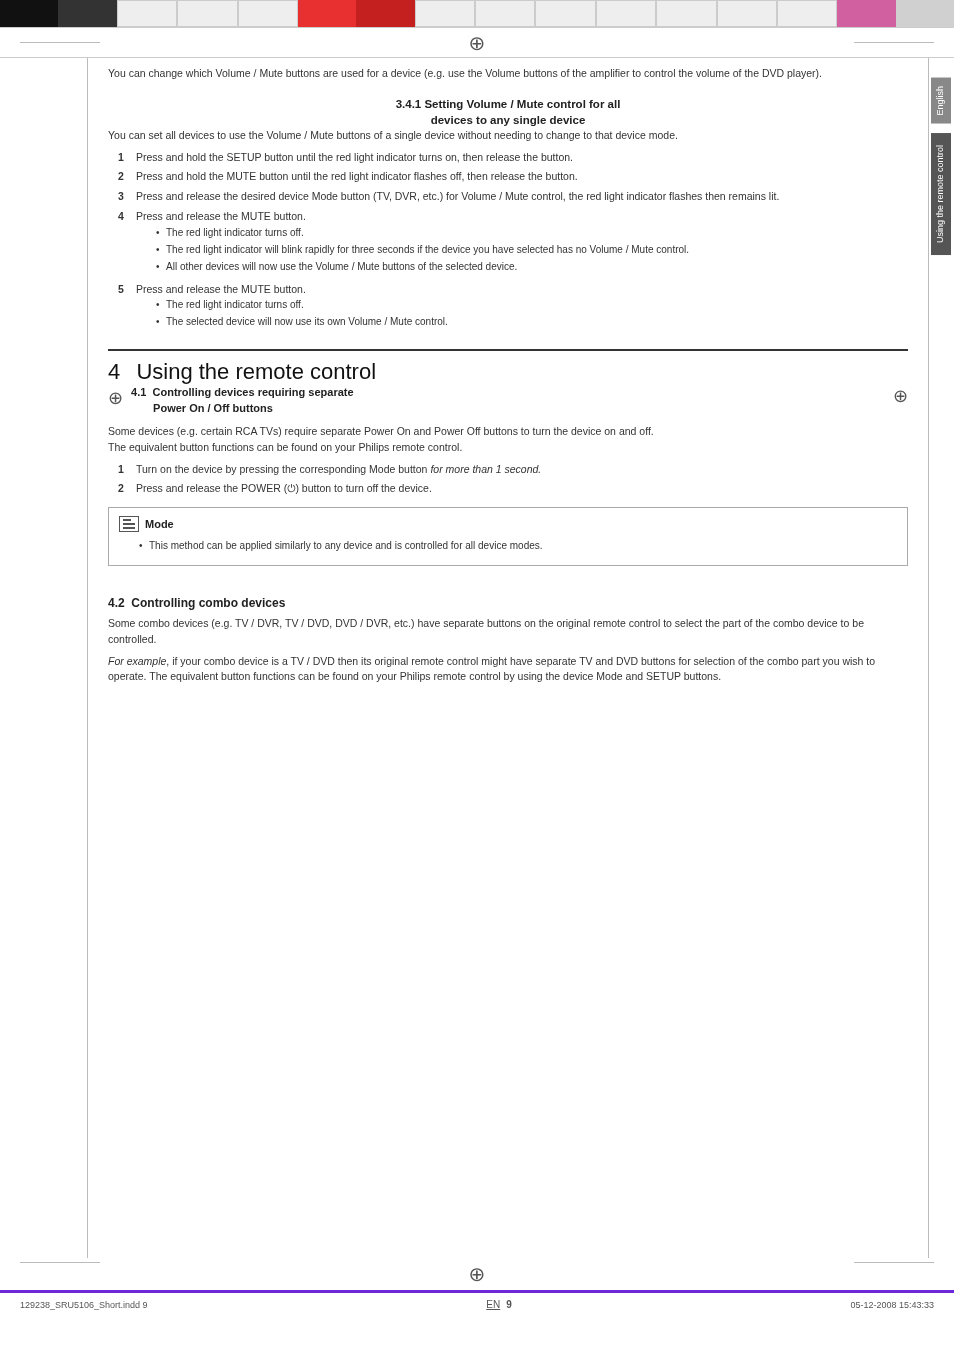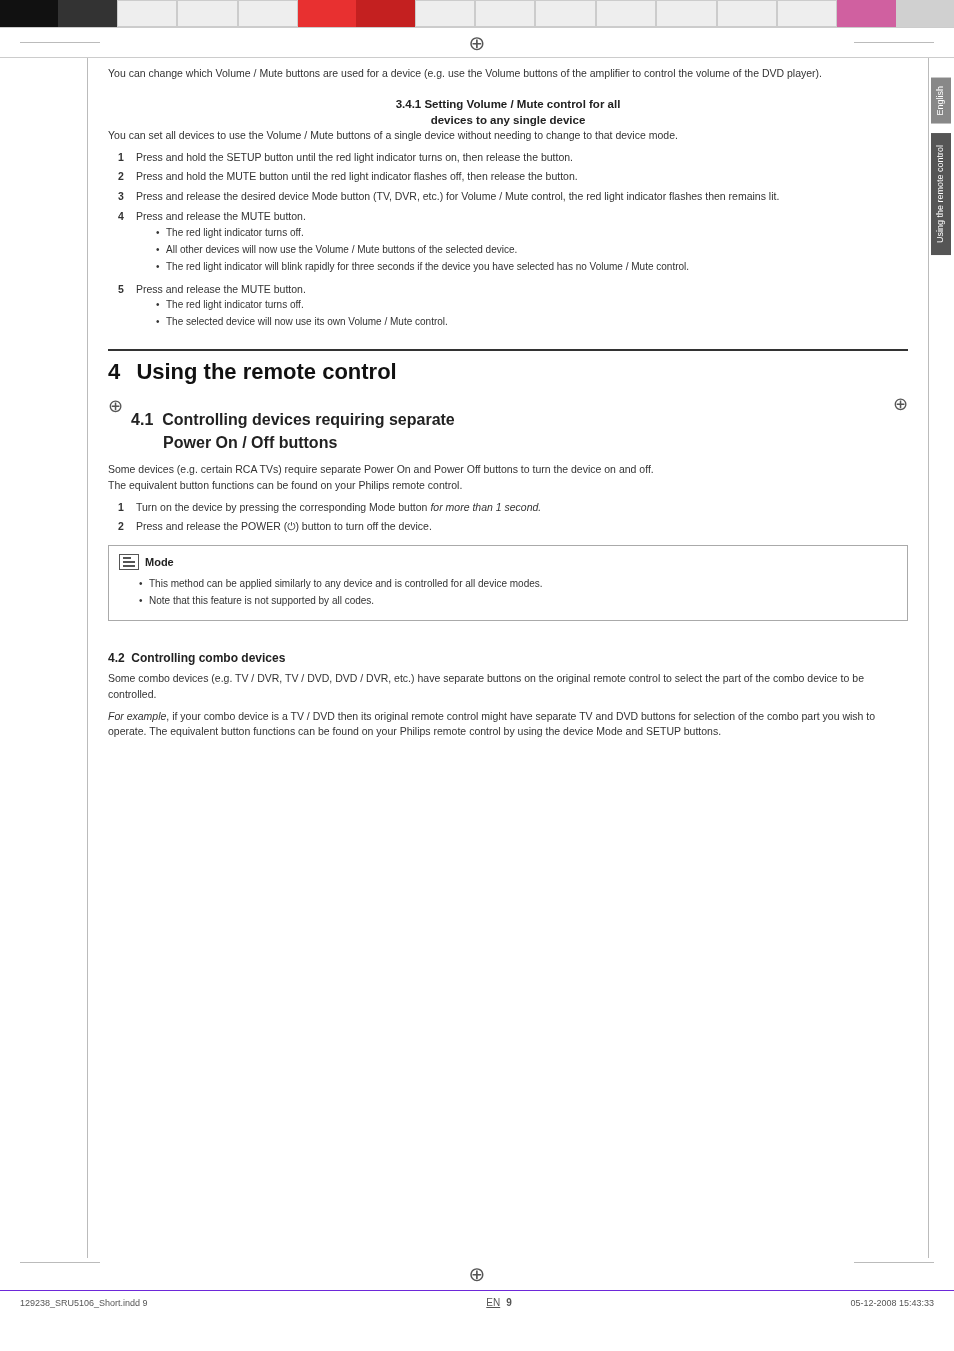--- a/index.html
+++ b/index.html
@@ -101,22 +101,22 @@
       left: 0;
     }
 
     
     .chapter-divider {
       border-top: 2px solid #333;
       margin: 16px 0 8px 0;
     }
     .chapter-heading {
       font-size: 22px;
-      font-weight: bold;
-      margin-bottom: 8px;
+      font-weight: normal;
+      margin-bottom: 0;
       color: #111;
     }
     .chapter-heading span.num {
       margin-right: 10px;
     }
 
     
     .notes-box {
       border: 1px solid #aaa;
       margin: 10px 0;
@@ -158,21 +158,21 @@
       font-weight: bold;
       margin: 14px 0 6px 0;
     }
 
     
     .page-footer {
       display: flex;
       justify-content: space-between;
       align-items: center;
       padding: 6px 20px;
-      border-top: 1px solid #6d28d9;
+      border-top: 3px solid #6d28d9;
       font-size: 9px;
       color: #555;
     }
 
     .page-number-area {
       display: flex;
       align-items: center;
       gap: 6px;
     }
     .en-label {
@@ -269,22 +269,22 @@
       <li>
         <span class="num">3</span>
         <span>Press and release the desired device Mode button (TV, DVR, etc.) for Volume / Mute control, the red light indicator flashes then remains lit.</span>
       </li>
       <li>
         <span class="num">4</span>
         <div>
           <div>Press and release the MUTE button.</div>
           <ul class="bullet-list">
             <li>The red light indicator turns off.</li>
+            <li>The red light indicator will blink rapidly for three seconds if the device you have selected has no Volume / Mute control.</li>
             <li>All other devices will now use the Volume / Mute buttons of the selected device.</li>
-            <li>The red light indicator will blink rapidly for three seconds if the device you have selected has no Volume / Mute control.</li>
           </ul>
         </div>
       </li>
       <li>
         <span class="num">5</span>
         <div>
           <div>Press and release the MUTE button.</div>
           <ul class="bullet-list">
             <li>The red light indicator turns off.</li>
             <li>The selected device will now use its own Volume / Mute control.</li>
@@ -295,21 +295,21 @@
 
     <div class="chapter-divider"></div>
     <div class="chapter-heading">
       <span class="num">4</span>
       <span>Using the remote control</span>
     </div>
 
     <div style="display:flex;align-items:flex-start;margin-bottom:8px;">
       <div style="font-size:18px;color:#555;margin-right:8px;margin-top:2px;">⊕</div>
       <div>
-        <div style="font-size:16px;font-weight:bold;line-height:1.4;margin-top:16px;">
+        <div style="font-size:11px;font-weight:bold;line-height:1.4;">
           <span>4.1</span>&nbsp;&nbsp;<span>Controlling devices requiring separate</span><br>
           <span style="padding-left:2em;">Power On / Off buttons</span>
         </div>
       </div>
       <div style="margin-left:auto;font-size:18px;color:#555;">⊕</div>
     </div>
 
     <div class="section-body">
       Some devices (e.g. certain RCA TVs) require separate Power On and Power Off buttons to turn the device on and off.<br>
       The equivalent button functions can be found on your Philips remote control.
@@ -330,21 +330,20 @@
       <div class="notes-header">
         <div class="notes-icon">
           <div class="notes-icon-line"></div>
           <div class="notes-icon-line"></div>
           <div class="notes-icon-line"></div>
         </div>
         <span class="notes-title">Mode</span>
       </div>
       <ul class="bullet-list">
         <li>This method can be applied similarly to any device and is controlled for all device modes.</li>
-        <li>Note that this feature is not supported by all codes.</li>
       </ul>
     </div>
 
     <div style="margin-top:30px;">
       <div class="section-42-heading">
         <span>4.2</span>&nbsp;&nbsp;<span>Controlling combo devices</span>
       </div>
       <p class="section-body">Some combo devices (e.g. TV / DVR, TV / DVD, DVD / DVR, etc.) have separate buttons on the original remote control to select the part of the combo device to be controlled.</p>
       <p class="section-body">
         <em>For example</em>, if your combo device is a TV / DVD then its original remote control might have separate TV and DVD buttons for selection of the combo part you wish to operate. The equivalent button functions can be found on your Philips remote control by using the device Mode and SETUP buttons.

